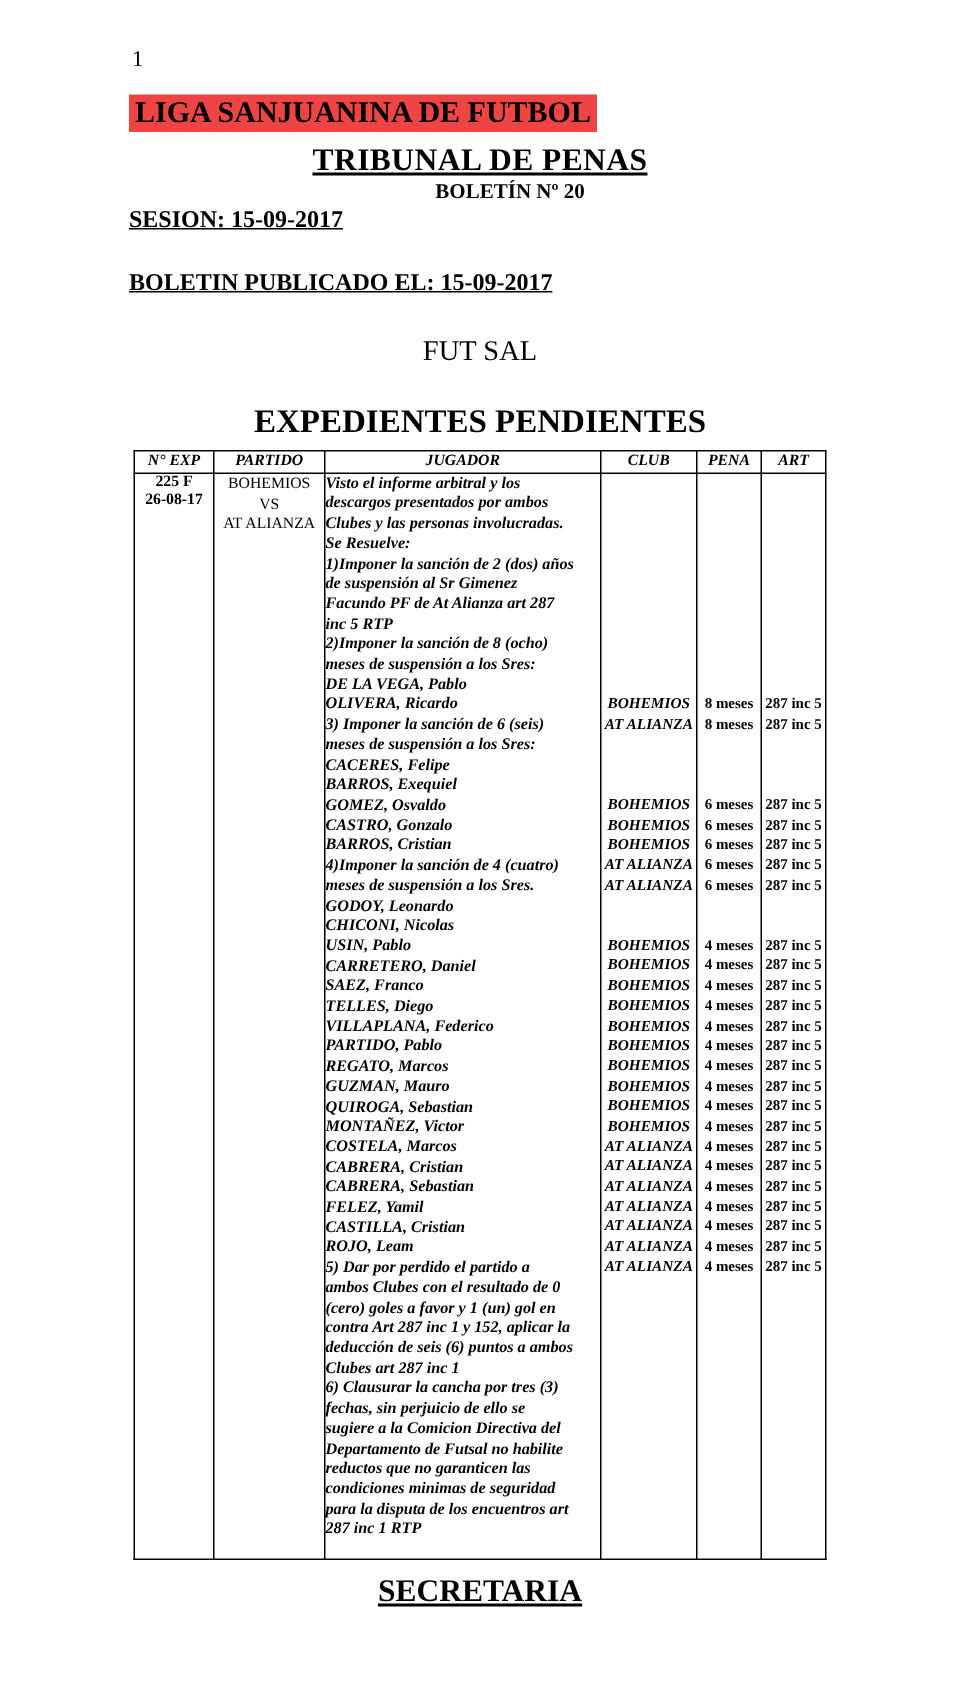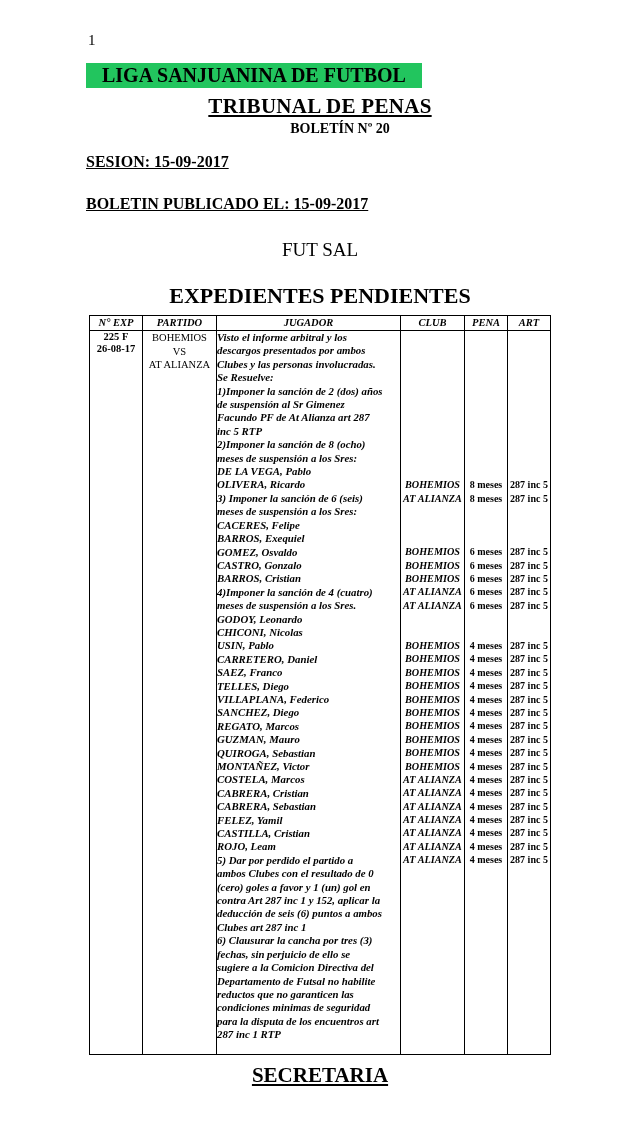--- a/index.html
+++ b/index.html
@@ -22,46 +22,46 @@
     box-sizing: border-box;
     padding: 20px 80px 0 80px;
   }
   .page-number {
     font-size: 15px;
     margin: 12px 0 14px 8px;
     font-family: "Liberation Serif", serif;
   }
   .title-bar {
     display: inline-block;
-    background: #22c55e;
+    background: #ef4444;
     font-weight: bold;
     font-size: 20px;
     letter-spacing: 0px;
-    padding: 1px 16px;
+    padding: 1px 4px;
     margin-left: 6px;
   }
   .subtitle1 {
     font-weight: bold;
     font-size: 21px;
     text-align: center;
     text-decoration: underline;
     margin: 6px 0 0 0;
     letter-spacing: 0.3px;
   }
   .subtitle2 {
     font-weight: bold;
     font-size: 14px;
     text-align: center;
     margin: 2px 0 0 40px;
   }
   .sesion {
     font-weight: bold;
     font-size: 16px;
     text-decoration: underline;
-    margin: 16px 0 0 6px;
+    margin: 1px 0 0 6px;
   }
   .publicado {
     font-weight: bold;
     font-size: 16px;
     text-decoration: underline;
     margin: 24px 0 0 6px;
   }
   .futsal {
     font-weight: normal;
     font-size: 19px;
@@ -206,21 +206,21 @@
               <div class="jug-line">BARROS, Cristian</div>
               <div class="jug-line">4)Imponer la sanción de 4 (cuatro)</div>
               <div class="jug-line">meses de suspensión a los Sres.</div>
               <div class="jug-line">GODOY, Leonardo</div>
               <div class="jug-line">CHICONI, Nicolas</div>
               <div class="jug-line">USIN, Pablo</div>
               <div class="jug-line">CARRETERO, Daniel</div>
               <div class="jug-line">SAEZ, Franco</div>
               <div class="jug-line">TELLES, Diego</div>
               <div class="jug-line">VILLAPLANA, Federico</div>
-              <div class="jug-line">SANCHEZ, Diego</div>
+              <div class="jug-line">PARTIDO, Pablo</div>
               <div class="jug-line">REGATO, Marcos</div>
               <div class="jug-line">GUZMAN, Mauro</div>
               <div class="jug-line">QUIROGA, Sebastian</div>
               <div class="jug-line">MONTAÑEZ, Victor</div>
               <div class="jug-line">COSTELA, Marcos</div>
               <div class="jug-line">CABRERA, Cristian</div>
               <div class="jug-line">CABRERA, Sebastian</div>
               <div class="jug-line">FELEZ, Yamil</div>
               <div class="jug-line">CASTILLA, Cristian</div>
               <div class="jug-line">ROJO, Leam</div>

